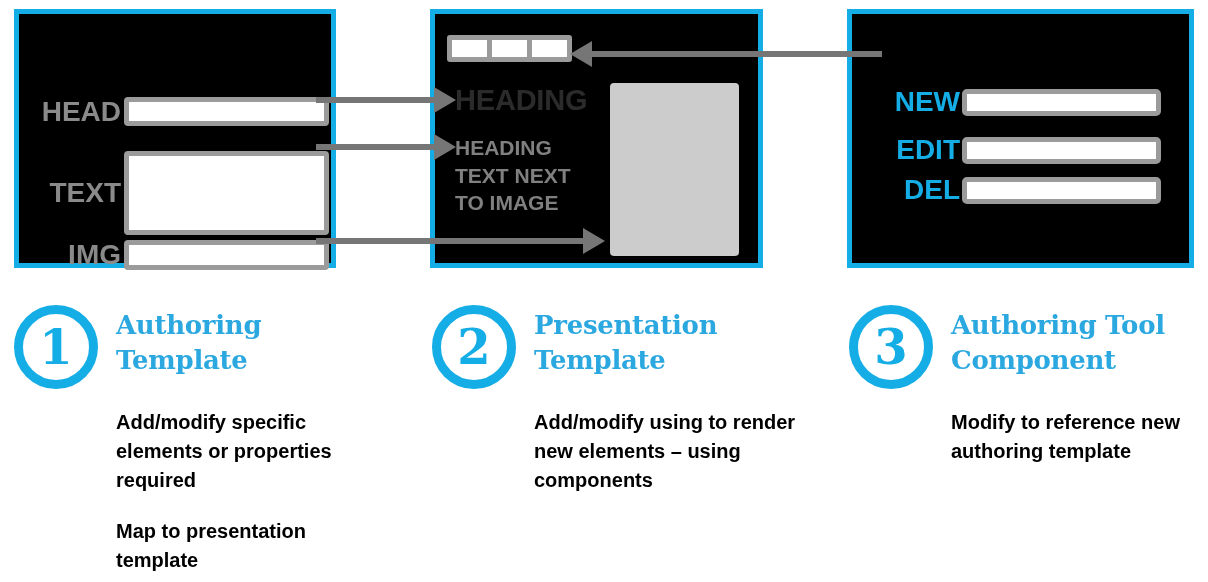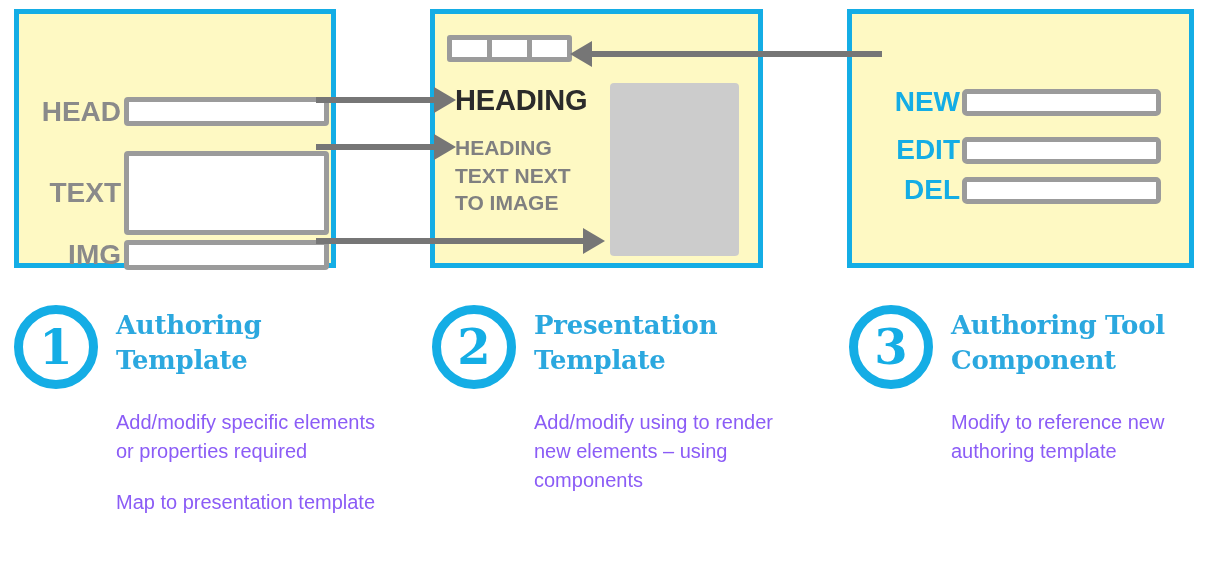--- a/index.html
+++ b/index.html
@@ -19,21 +19,21 @@
     position: absolute;
     left: 0; top: 0;
     width: 1208px;
     height: 582px;
   }
 
   
   .panel {
     position: absolute;
     border: 5px solid #14ADE5;
-    background: #fef9c3;
+    background: #000000;
     box-sizing: border-box;
   }
   #panel-authoring   { left: 14px;  top: 9px; width: 322px; height: 259px; }
   #panel-presentation{ left: 430px; top: 9px; width: 333px; height: 259px; }
   #panel-tool        { left: 847px; top: 9px; width: 347px; height: 259px; }
 
   
   .field-row {
     position: absolute;
     display: flex;
@@ -206,22 +206,22 @@
     line-height: 1.35;
     letter-spacing: -0.3px;
   }
   #step-3 .step-title { width: 300px; }
 
   .step-body {
     position: absolute;
     left: 106px;
     top: 108px;
     width: 262px;
-    color: #8b5cf6;
-    font-weight: normal;
+    color: #000000;
+    font-weight: bold;
     font-size: 20px;
     line-height: 1.45;
   }
   .step-body p { margin: 0 0 22px 0; }
   .step-body p:last-child { margin-bottom: 0; }
 </style>
 </head>
 <body>
 
 <div class="stage">

